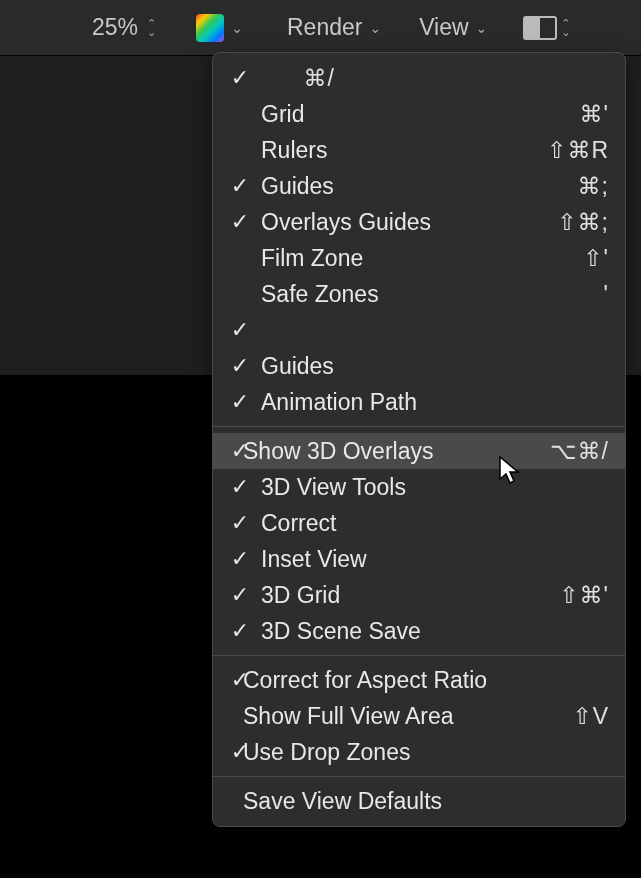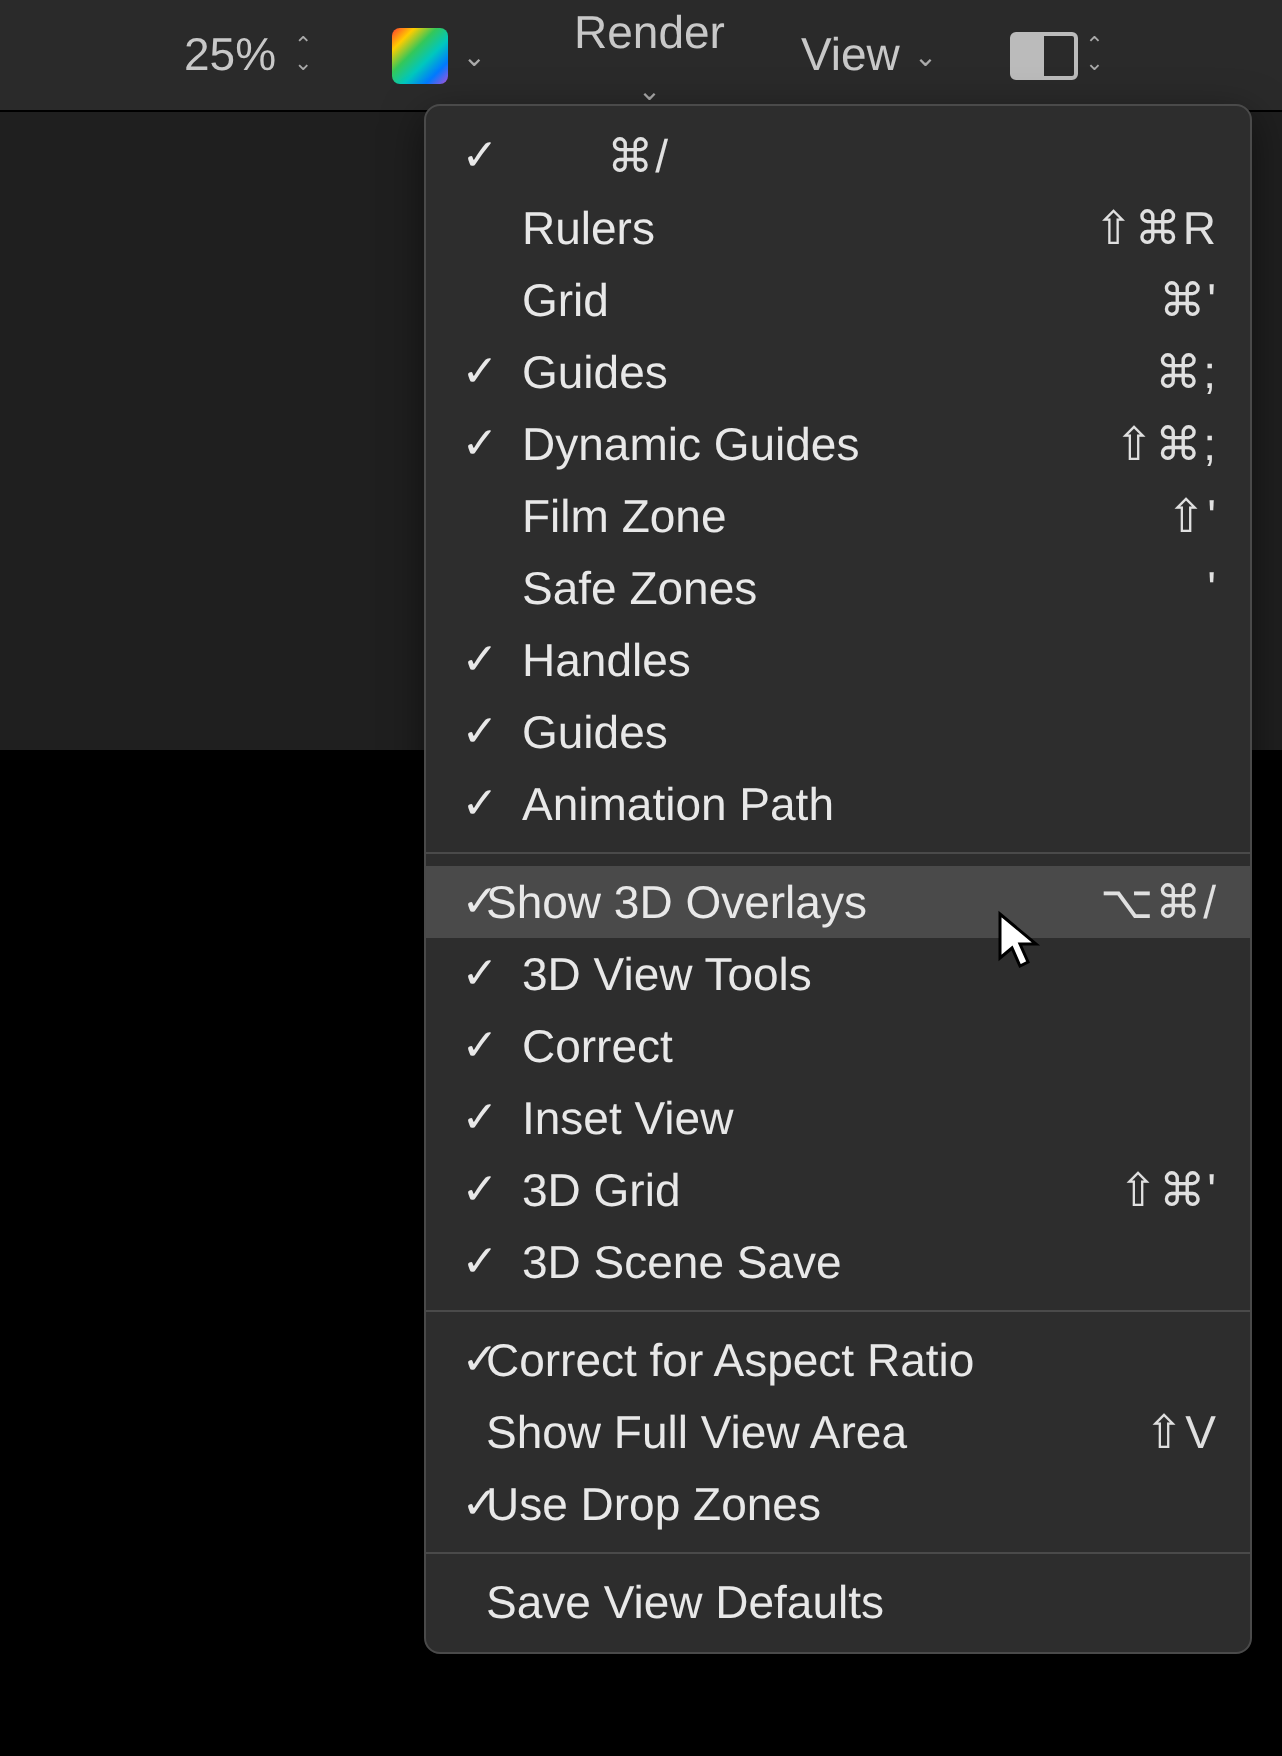--- a/index.html
+++ b/index.html
@@ -60,21 +60,21 @@
       flex-direction: column;
       font-size: 11px;
       line-height: 9px;
       color: #aaa;
       margin-left: 2px;
     }
     .chevron-down {
       font-size: 14px;
       color: #aaa;
     }
-    .render-item { margin-left: 24px; flex-direction: column; }
+    .render-item { margin-left: 24px; }
     .view-item { margin-left: 18px; }
     .layout-control {
       margin-left: 24px;
       display: flex;
       align-items: center;
       gap: 2px;
     }
     .layout-icon {
       width: 34px;
       height: 24px;
@@ -176,51 +176,50 @@
   </div>
 </div>
 
 <div class="dropdown-menu" id="menu">
     <div class="menu-item">
       <span class="check-col">✓</span>
       <span class="shortcut-col">⌘/</span>
     </div>
     <div class="menu-item">
       <span class="check-col"></span>
+      <span class="label-col">Grid</span>
+      <span class="shortcut-col">⌘'</span>
+    </div>
+    <div class="menu-item">
+      <span class="check-col"></span>
       <span class="label-col">Rulers</span>
       <span class="shortcut-col">⇧⌘R</span>
     </div>
     <div class="menu-item">
-      <span class="check-col"></span>
-      <span class="label-col">Grid</span>
-      <span class="shortcut-col">⌘'</span>
-    </div>
-    <div class="menu-item">
       <span class="check-col">✓</span>
       <span class="label-col">Guides</span>
       <span class="shortcut-col">⌘;</span>
     </div>
     <div class="menu-item">
       <span class="check-col">✓</span>
-      <span class="label-col">Dynamic Guides</span>
+      <span class="label-col">Overlays Guides</span>
       <span class="shortcut-col">⇧⌘;</span>
     </div>
     <div class="menu-item">
       <span class="check-col"></span>
       <span class="label-col">Film Zone</span>
       <span class="shortcut-col">⇧'</span>
     </div>
     <div class="menu-item">
       <span class="check-col"></span>
       <span class="label-col">Safe Zones</span>
       <span class="shortcut-col">'</span>
     </div>
     <div class="menu-item">
       <span class="check-col">✓</span>
-      <span class="label-col">Handles</span>
       <span class="shortcut-col"></span>
     </div>
     <div class="menu-item">
       <span class="check-col">✓</span>
       <span class="label-col">Guides</span>
       <span class="shortcut-col"></span>
     </div>
     <div class="menu-item">
       <span class="check-col">✓</span>
       <span class="label-col">Animation Path</span>

